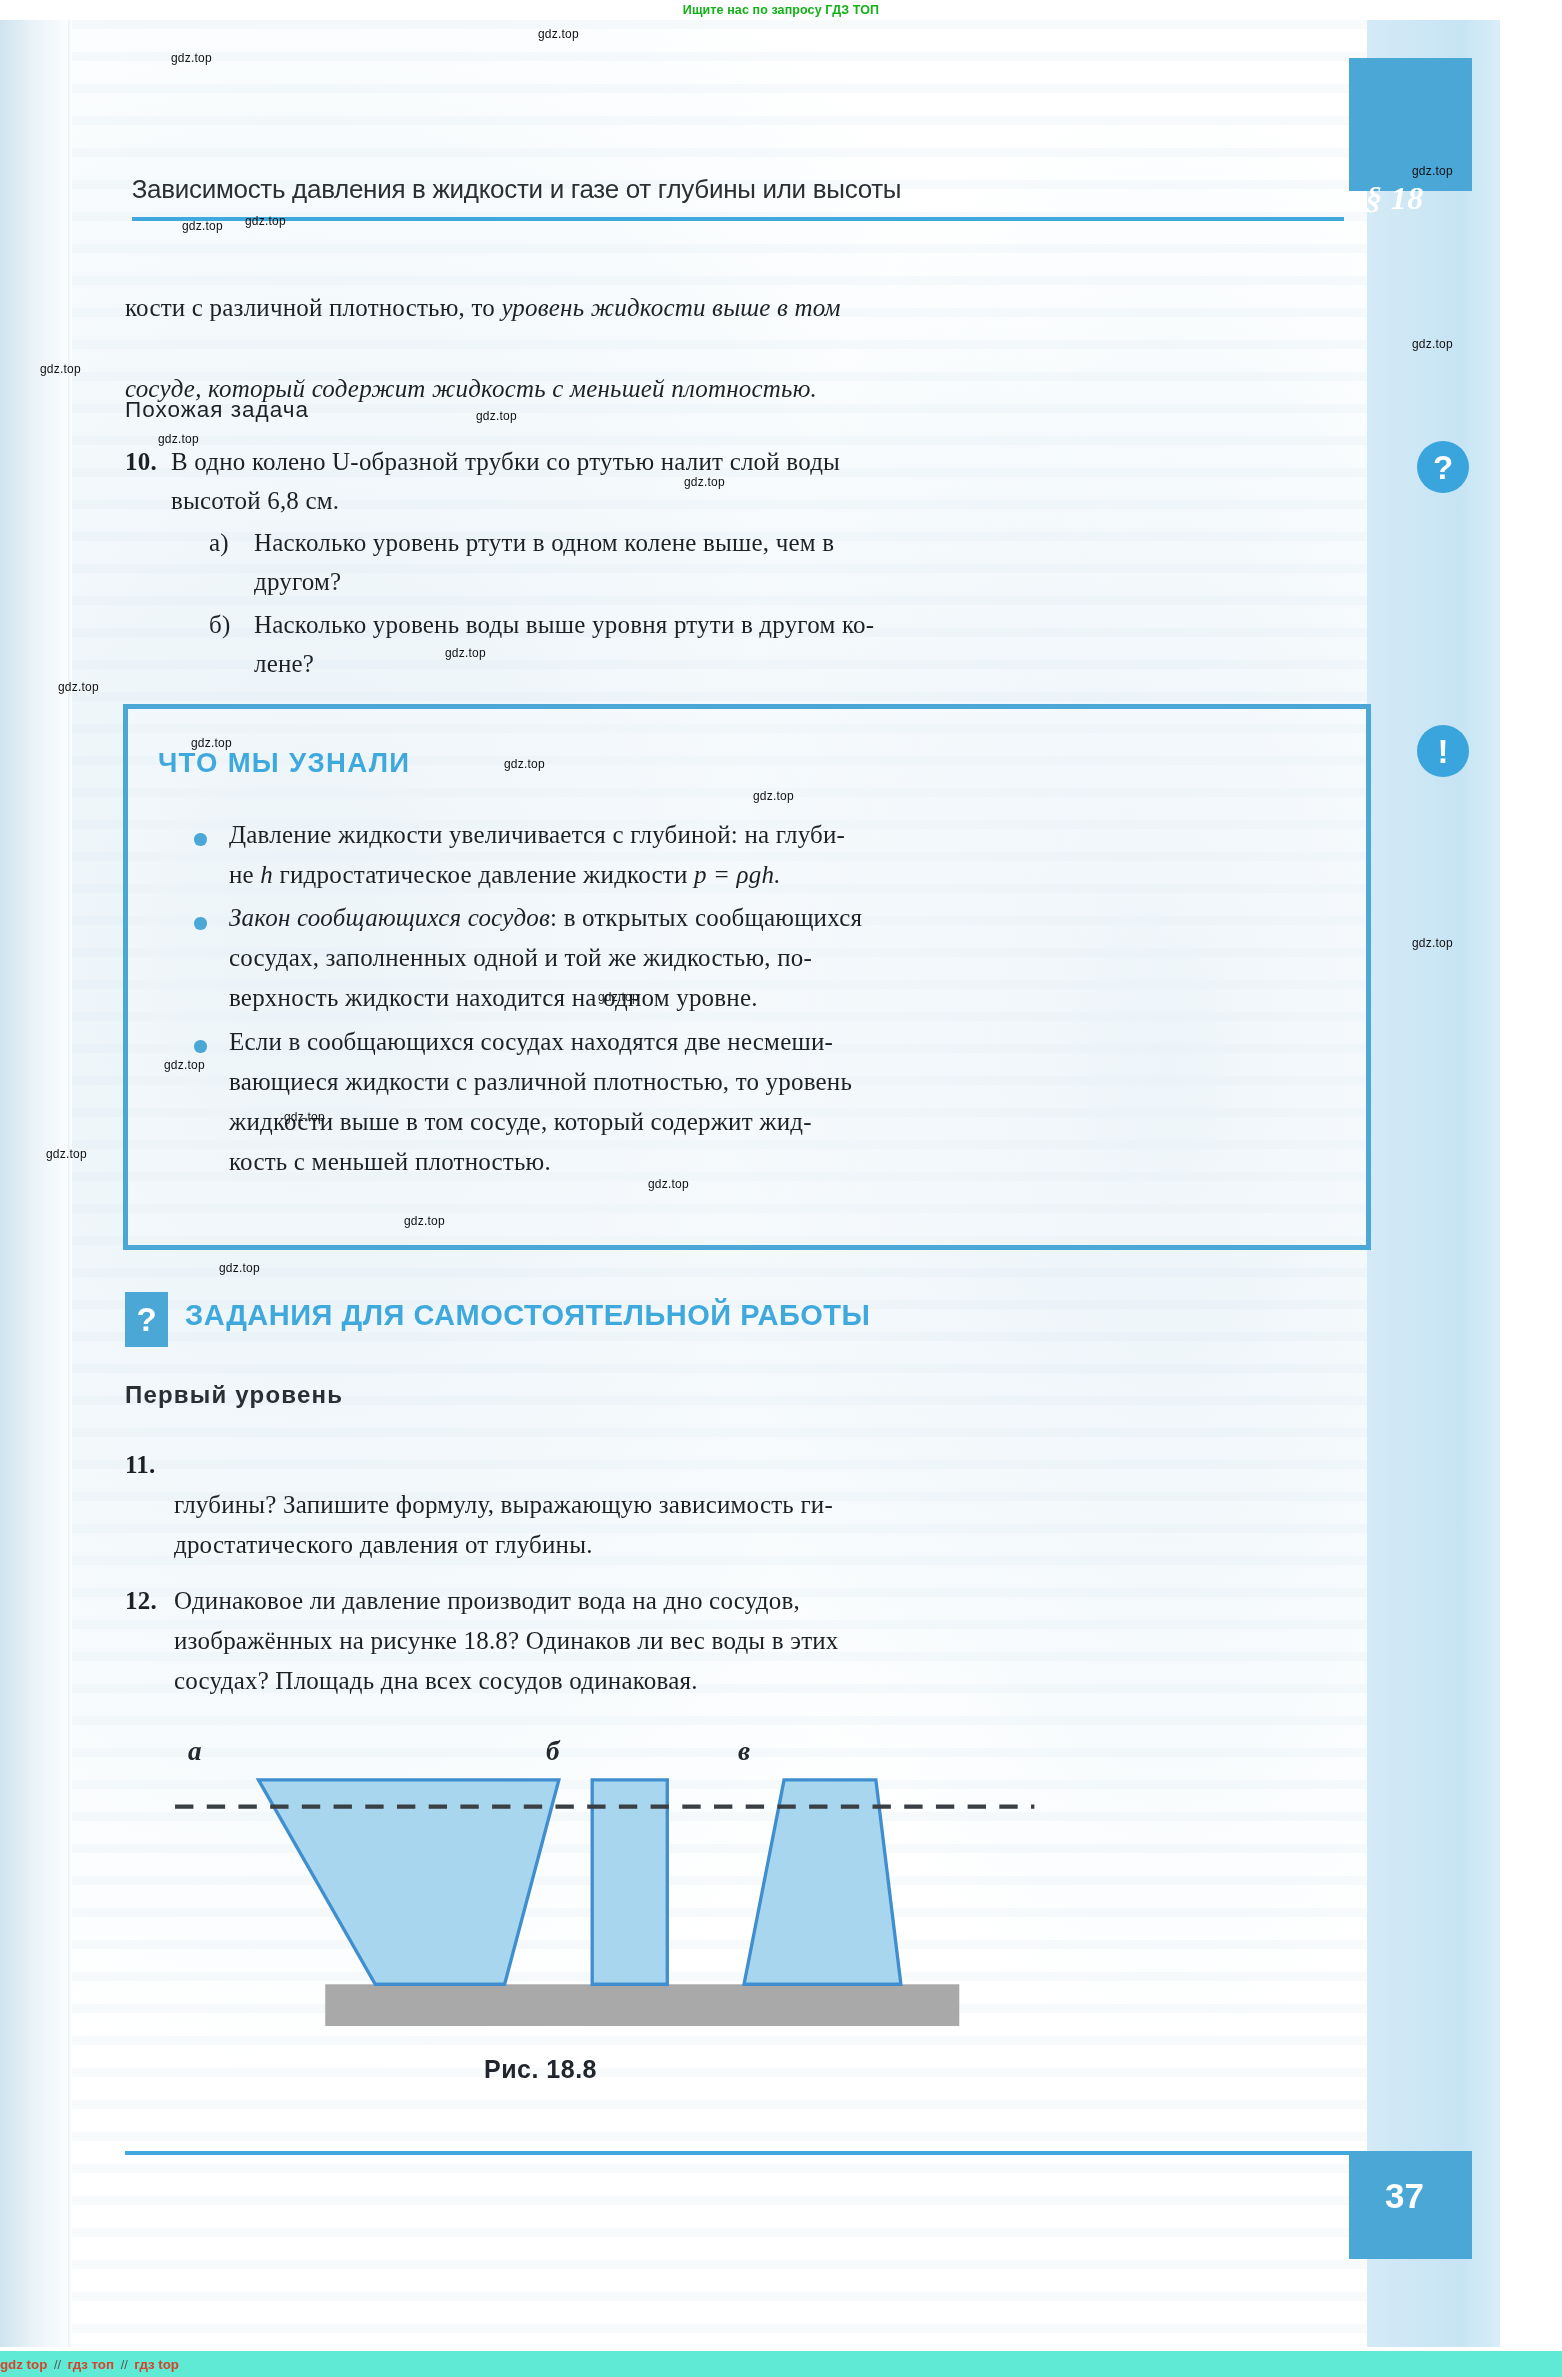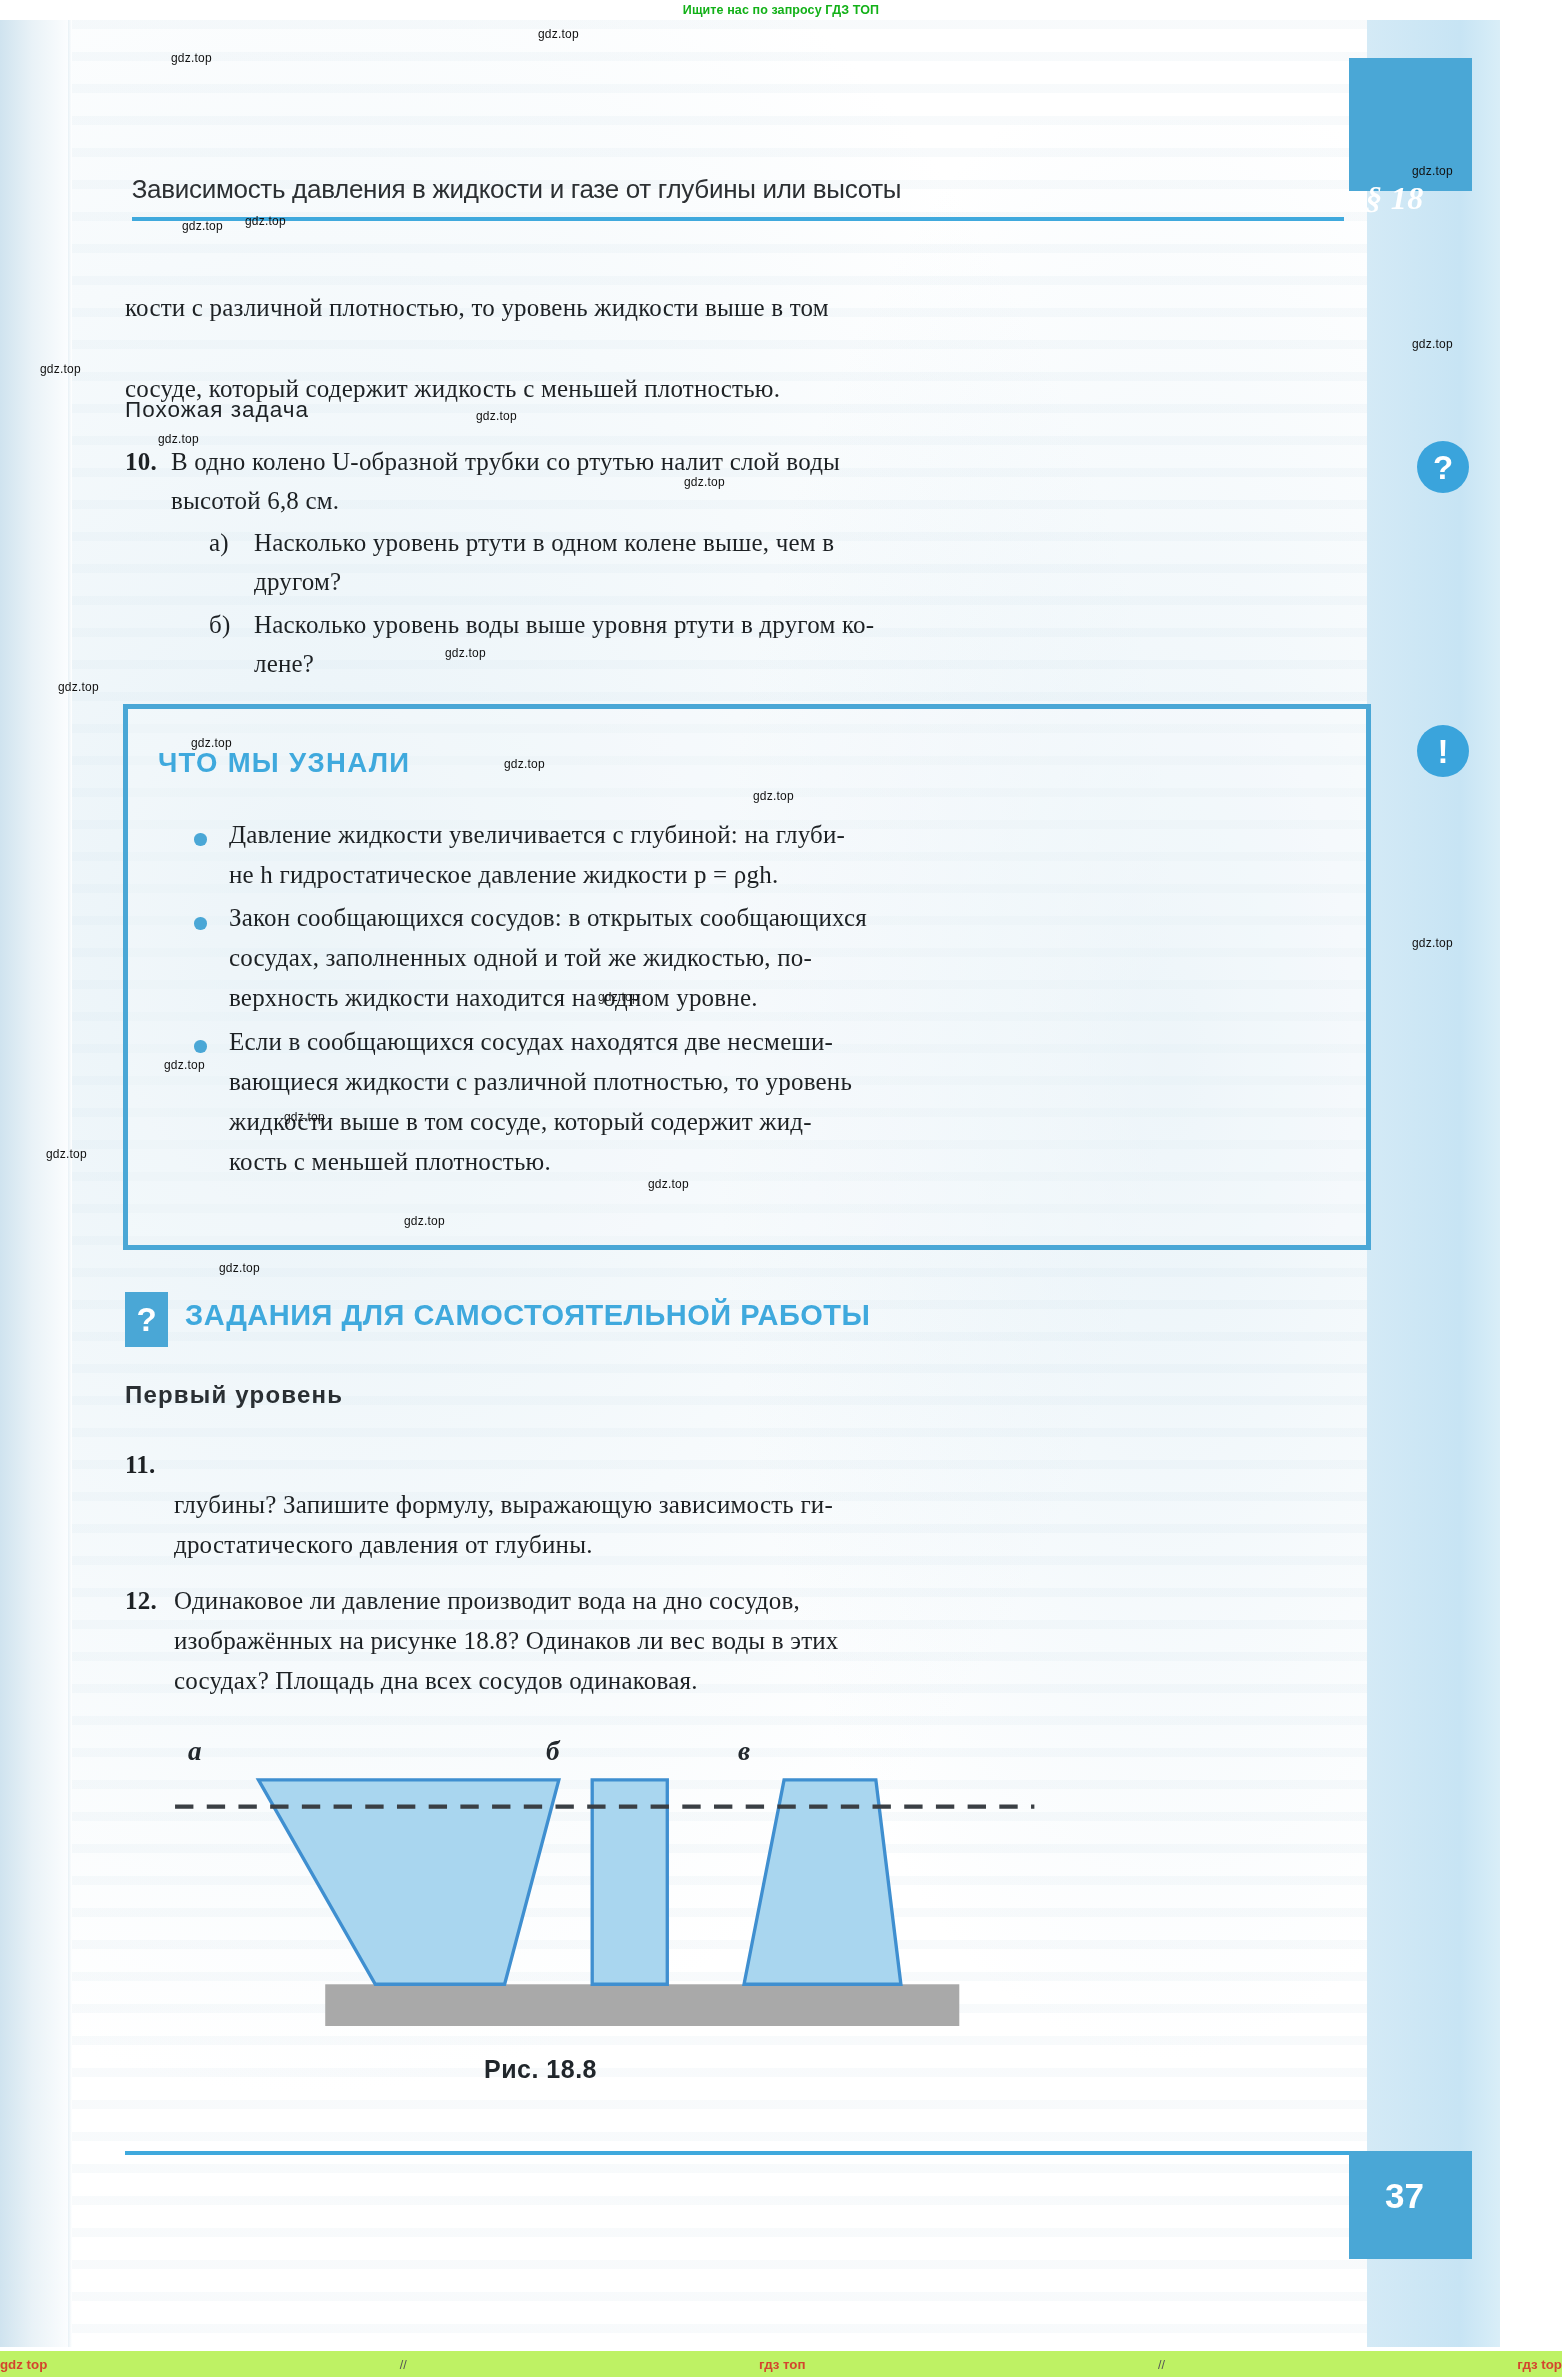--- a/index.html
+++ b/index.html
@@ -104,21 +104,21 @@
     color: #ffffff; letter-spacing: 0.4px;
   }
   .ptext {
     position: absolute;
     font-family: "Liberation Serif", serif;
     font-size: 25px;
     color: #1d2124;
     letter-spacing: 0.2px;
     white-space: nowrap;
   }
-  .ital { }
+  .ital { font-style: italic; }
   .bold { font-weight: 700; }
 
   
   .learned-box {
     position: absolute; left: 123px; top: 684px;
     width: 1248px; height: 546px;
     border: 5px solid #4aa7d6;
     background: rgba(255,255,255,.22);
   }
   .learned-title {
@@ -200,23 +200,23 @@
   .pagenum {
     position: absolute; left: 1385px; top: 2156px;
     font-family: "Liberation Sans", sans-serif;
     font-size: 35px; font-weight: 700; color: #ffffff;
   }
 
   
   .footer {
     position: absolute; left: 0; top: 2351px;
     width: 1562px; height: 27px;
-    display: flex; align-items: center; justify-content: space-between;
+    display: flex; align-items: center; justify-content: flex-start;
     gap: 0px;
-    background: #bef264;
+    background: #5eead4;
   }
   .footer a {
     color: #d4452e;
     font-family: "Liberation Sans", sans-serif;
     font-size: 13.3px; font-weight: 600;
     text-decoration: none;
   }
   .footer .sep {
     color: #555; font-size: 12.5px;
     font-family: "Liberation Sans", sans-serif;

